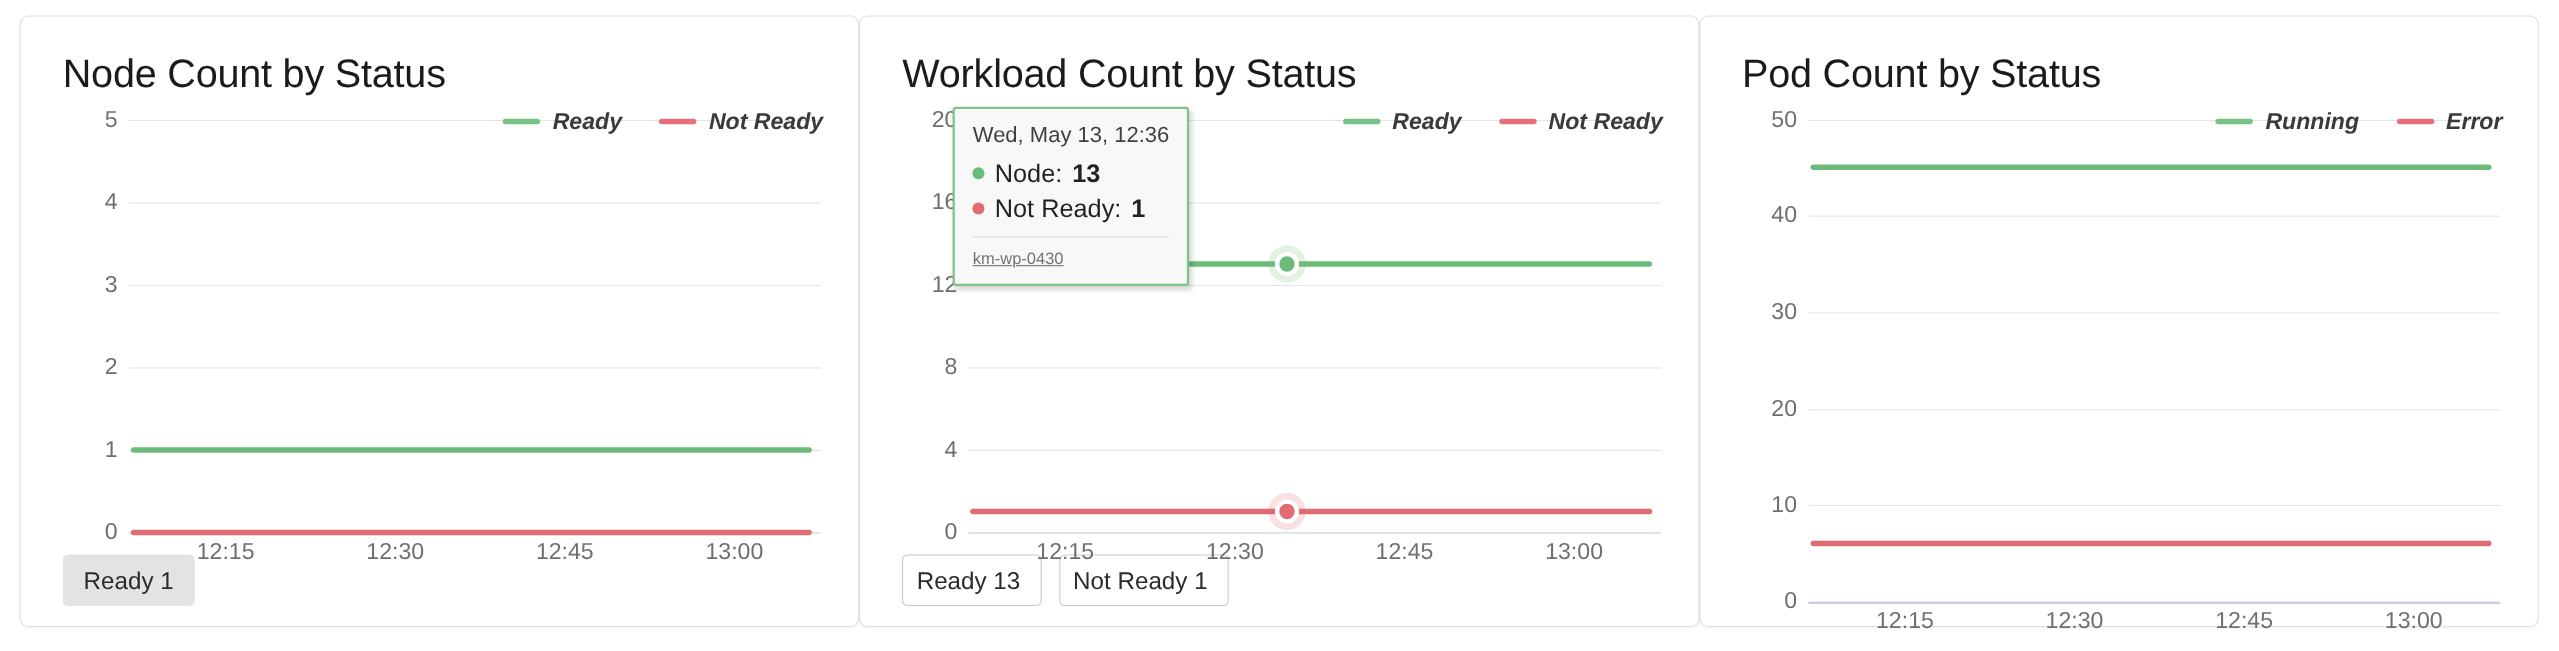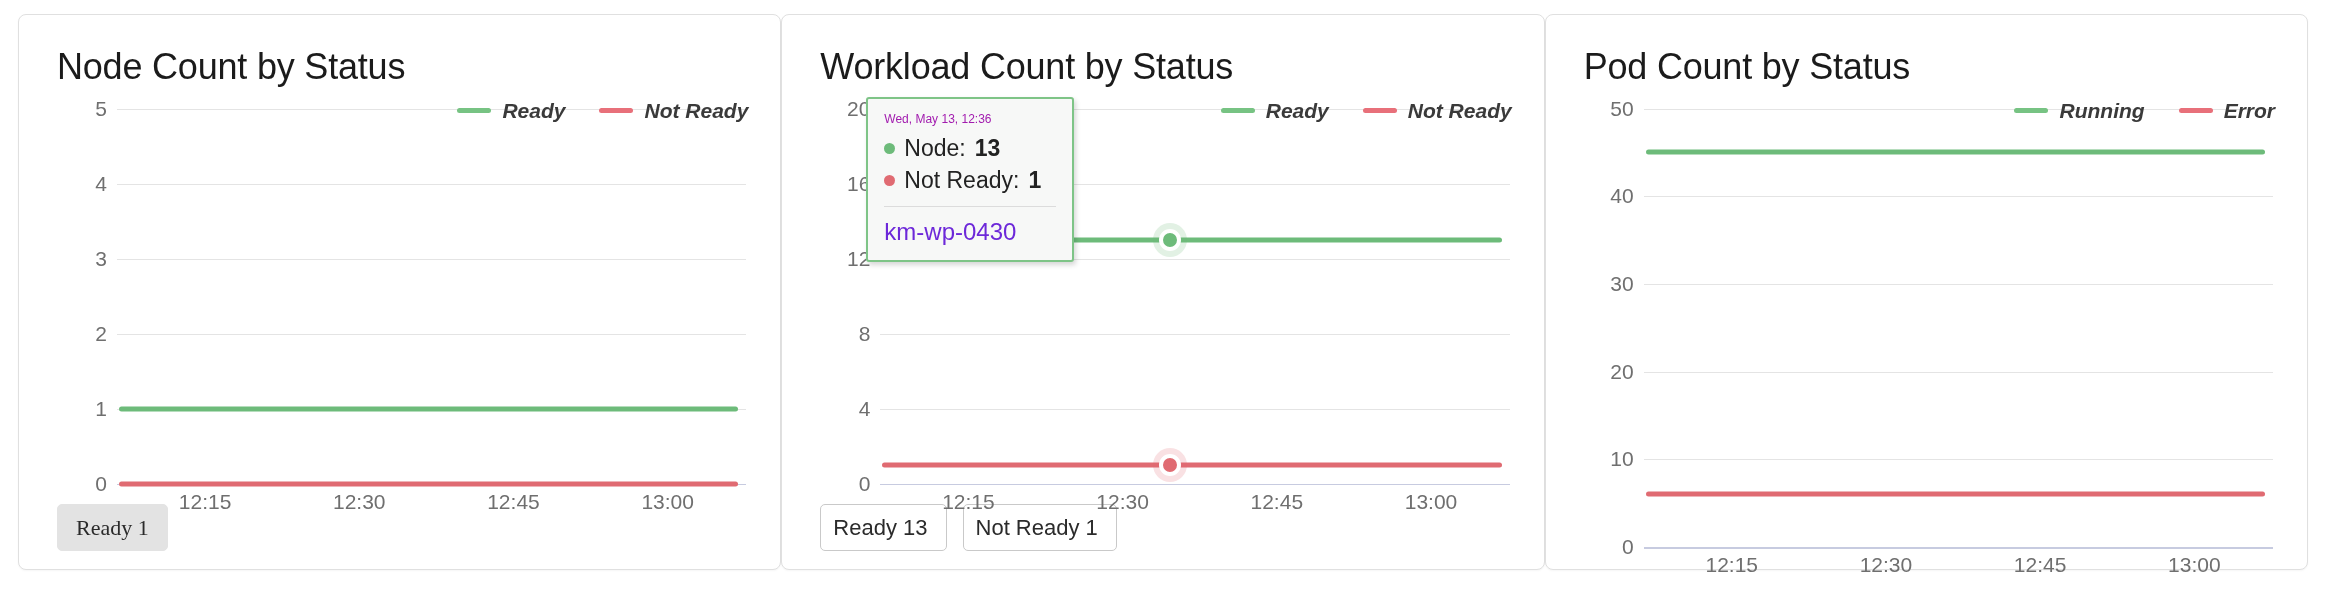--- a/index.html
+++ b/index.html
@@ -152,21 +152,20 @@
     padding: 9px 18px;
     border-radius: 5px;
     white-space: nowrap;
     cursor: pointer;
     font-family: "Liberation Sans", sans-serif;
     line-height: 1.25;
   }
   .chip.filled {
     background: #e3e3e3;
     border: 1px solid #e3e3e3;
-    font-family: Liberation Serif, serif;
   }
   .chip.outlined {
     background: #ffffff;
     border: 1px solid #c9c9c9;
     padding-left: 12px;
   }
 
   
   .marker {
     position: absolute;
@@ -197,22 +196,22 @@
     z-index: 10;
     background: #f7f8f7;
     border: 2px solid #7ec487;
     border-radius: 3px;
     box-shadow: 2px 3px 5px rgba(0,0,0,0.16);
     padding: 13px 16px 14px 16px;
     box-sizing: border-box;
     min-width: 208px;
   }
   .tt-date {
-    font-size: 12px;
-    color: #a21caf;
+    font-size: 20px;
+    color: #404040;
     margin-bottom: 9px;
     white-space: nowrap;
   }
   .tt-row {
     display: flex;
     align-items: center;
     gap: 9px;
     margin: 5px 0;
     font-size: 23px;
     color: #222222;
@@ -226,23 +225,24 @@
   }
   .tt-dot.green { background: #6dbb7a; }
   .tt-dot.red { background: #e06b72; }
   .tt-val { font-weight: bold; }
   .tt-sep {
     height: 1px;
     background: #dcdcdc;
     margin: 12px 0 11px 0;
   }
   .tt-footer {
-    font-size: 24px;
-    color: #6d28d9;
-    white-space: nowrap;
+    font-size: 15px;
+    color: #737373;
+    white-space: nowrap;
+    text-decoration: underline;
   }
 </style>
 </head>
 <body>
 
 <div id="root">
   <div class="cards">
 
     <div class="card">
       <div class="card-title">Node Count by Status</div>

